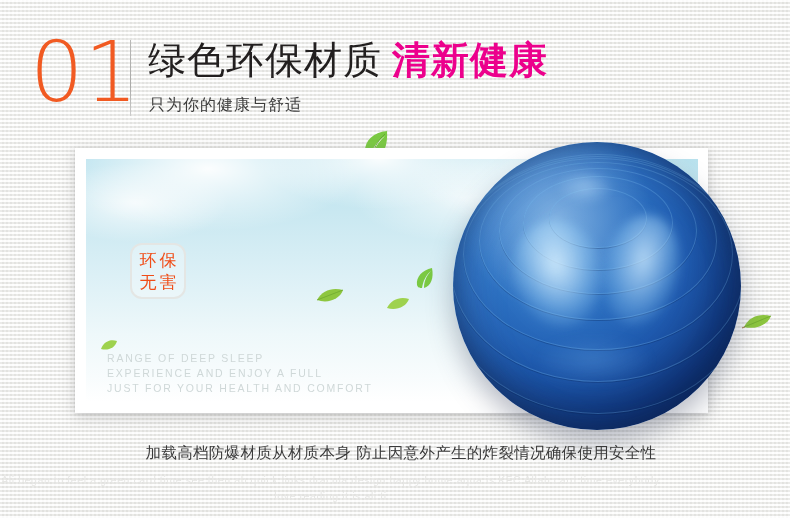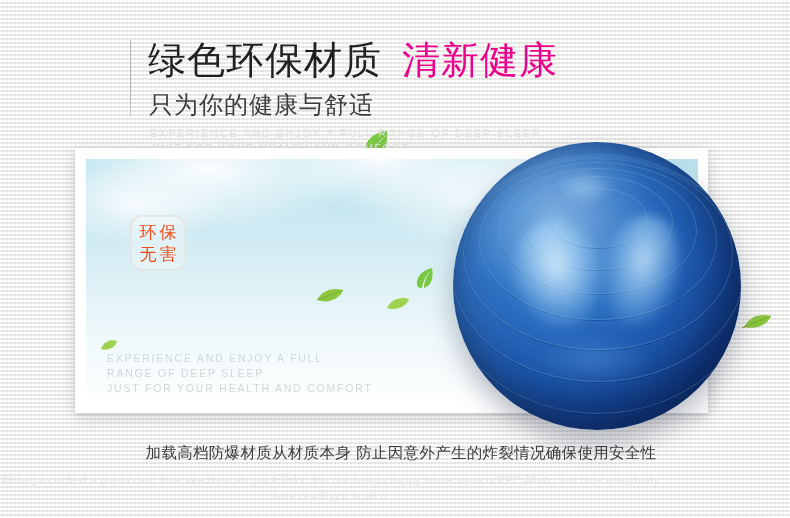--- a/index.html
+++ b/index.html
@@ -60,27 +60,28 @@
     top: 6px;
     font-size: 38px;
     line-height: 44px;
     color: #221f1f;
     letter-spacing: 1px;
     white-space: nowrap;
     font-family: "DejaVu Sans", "Liberation Sans", sans-serif;
   }
   .title-accent {
     color: #ec008c;
-    margin-left: 20px;
+    margin-left: 10px;
+    font-weight: bold;
   }
   .title-sub {
     position: absolute;
     left: 119px;
     top: 60px;
-    font-size: 24px;
+    font-size: 16px;
     line-height: 26px;
     color: #3c3c3c;
     letter-spacing: 1px;
     white-space: nowrap;
     font-family: "DejaVu Sans", "Liberation Sans", sans-serif;
   }
   .header-leaf {
     position: absolute;
     left: 333px;
     top: 98px;
@@ -122,21 +123,21 @@
       radial-gradient(ellipse 200px 80px at 76% 6%, rgba(255,255,255,0.88) 0%, rgba(255,255,255,0) 70%),
       radial-gradient(ellipse 130px 55px at 8% 18%, rgba(255,255,255,0.80) 0%, rgba(255,255,255,0) 72%),
       radial-gradient(ellipse 150px 60px at 62% 16%, rgba(255,255,255,0.70) 0%, rgba(255,255,255,0) 75%),
       linear-gradient(180deg, #b9e2ee 0%, #c9e8f1 22%, #dcf0f6 48%, #eef8fa 72%, #f8fcfd 90%, #ffffff 100%);
   }
 
   
   .badge-row {
     position: absolute;
     left: 44px;
-    top: 56px;
+    top: 84px;
     display: flex;
     gap: 4px;
   }
   .badge {
     width: 52px;
     height: 52px;
     border: 2px solid #e4e6e4;
     border-radius: 12px;
     background: rgba(255,255,255,0.30);
     display: flex;
@@ -254,40 +255,37 @@
     letter-spacing: 0.6px;
   }
 </style>
 </head>
 <body>
 
 <div id="page">
 
   <div id="header">
 
+    <div class="big-number">01</div>
 
     <div class="divider-line"></div>
 
     <div class="title-main">
       <span>绿色环保材质</span><span class="title-accent">清新健康</span>
     </div>
 
     <div class="title-sub">只为你的健康与舒适</div>
 
     <div class="header-leaf">
       <svg width="26" height="30" viewBox="0 0 26 30">
         <path d="M24 1 C10 2 2 11 2 21 C2 25 4 28 7 29 C8 20 13 12 22 6 C14 13 10 21 9 29 C19 28 25 19 24 1 Z" fill="#7ac943"></path>
         <path d="M22 4 C14 11 10 20 9 28" stroke="#5da32c" stroke-width="0.8" fill="none"></path>
       </svg>
     </div>
 
-    <div class="eng-lines">
-      <div class="l1">EXPERIENCE AND ENJOY A FULL RANGE OF DEEP SLEEP</div>
-      <div class="l2">JUST FOR YOUR HEALTH AND COMFORT</div>
-    </div>
   </div>
 
   <div id="panel">
     <div id="panel-inner">
 
       <div class="badge-row">
         <div class="badge">
           <div class="badge-line">环保</div>
           <div class="badge-line">无害</div>
         </div>
@@ -309,22 +307,22 @@
           <path d="M18 1 C8 3 2 10 3 18 C4 21 6 21 8 21 C9 14 12 8 17 4 C12 9 10 15 10 21 C17 19 20 11 18 1 Z" fill="#7ac943"></path>
         </svg>
       </div>
       <div class="leaf-float" style="left:14px; top:178px;">
         <svg width="18" height="12" viewBox="0 0 18 12">
           <path d="M1 10 C4 2 11 0 17 2 C15 9 8 12 1 10 Z" fill="#9ed24e"></path>
         </svg>
       </div>
 
       <div class="panel-eng">
+        <div>RANGE OF DEEP SLEEP</div>
         <div>EXPERIENCE AND ENJOY A FULL</div>
-        <div>RANGE OF DEEP SLEEP</div>
         <div>JUST FOR YOUR HEALTH AND COMFORT</div>
       </div>
 
     </div>
   </div>
 
   <div style="position:absolute; left:742px; top:312px;">
     <svg width="30" height="18" viewBox="0 0 30 18">
       <path d="M2 15 C7 4 19 1 29 4 C26 13 13 18 2 15 Z" fill="#8dc63f"></path>
       <path d="M2 15 C10 12 21 7 29 4" stroke="#6aa52c" stroke-width="0.7" fill="none"></path>

